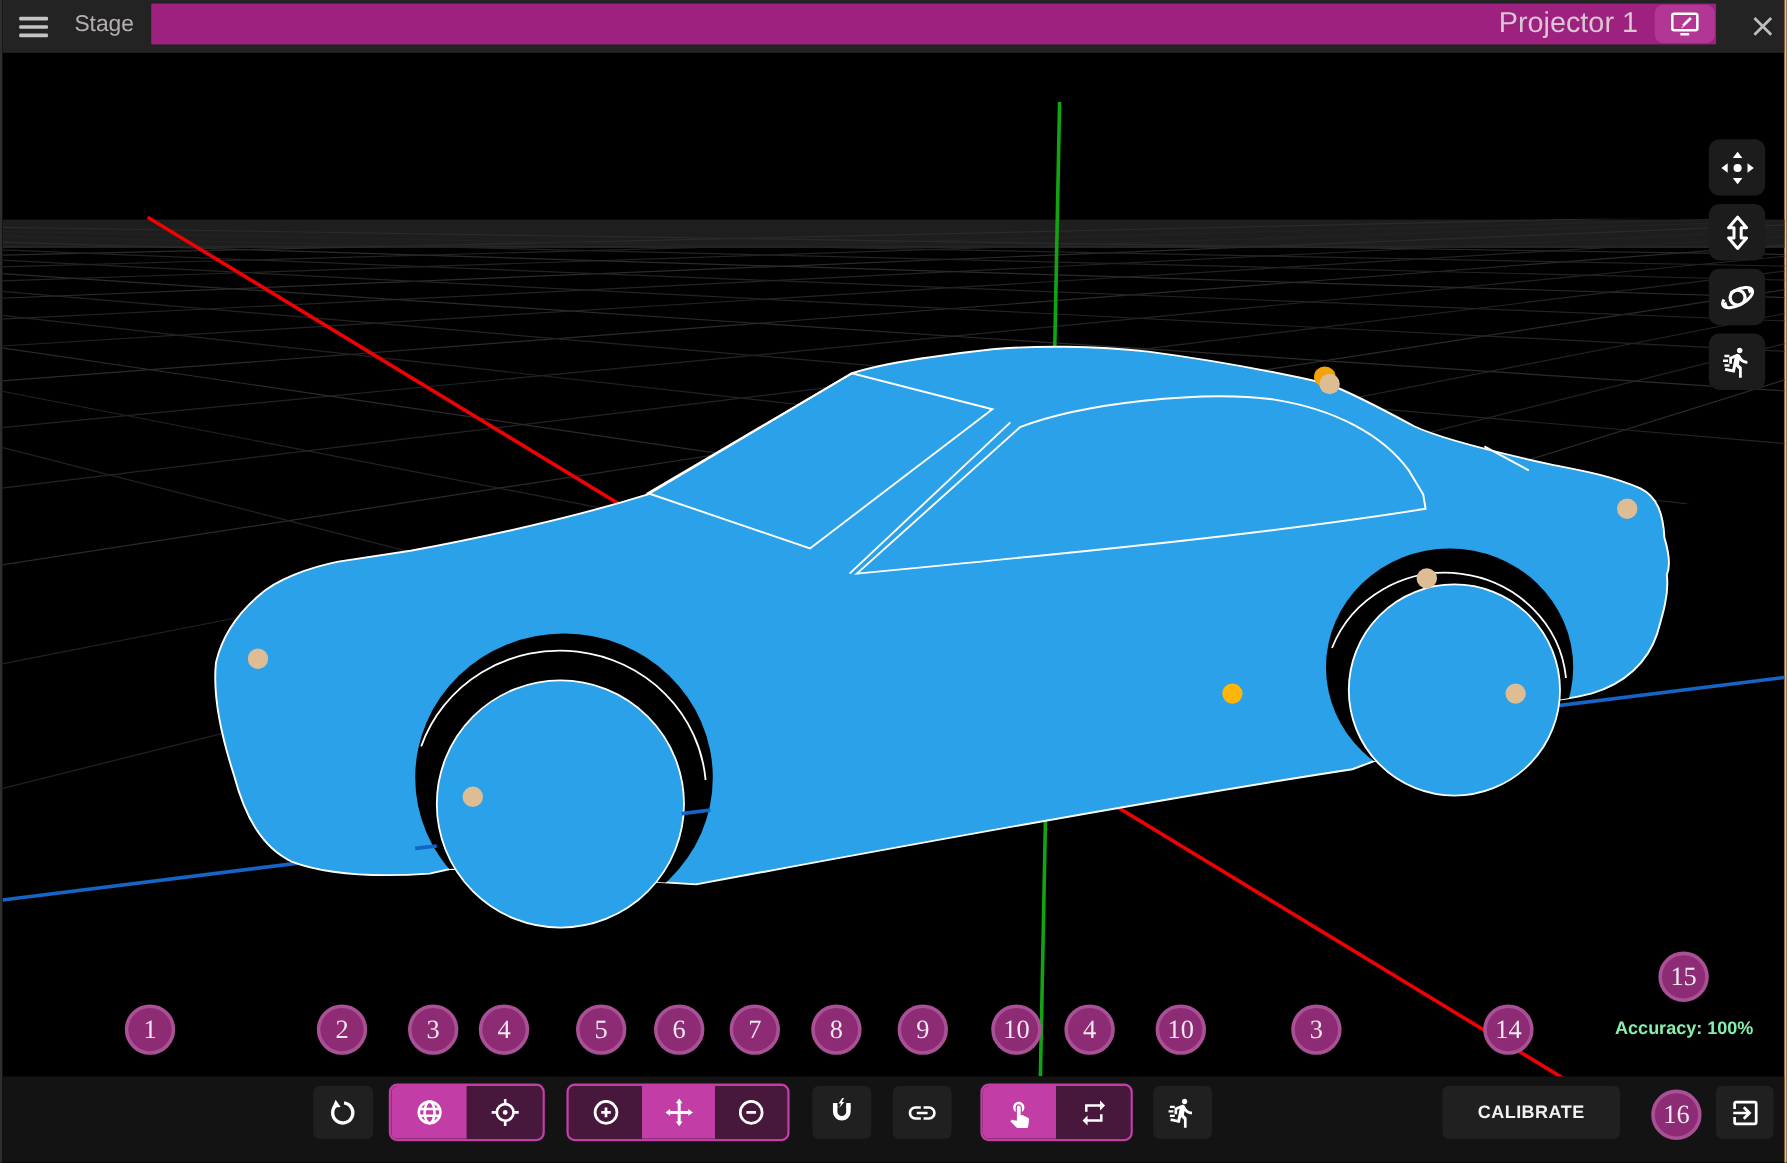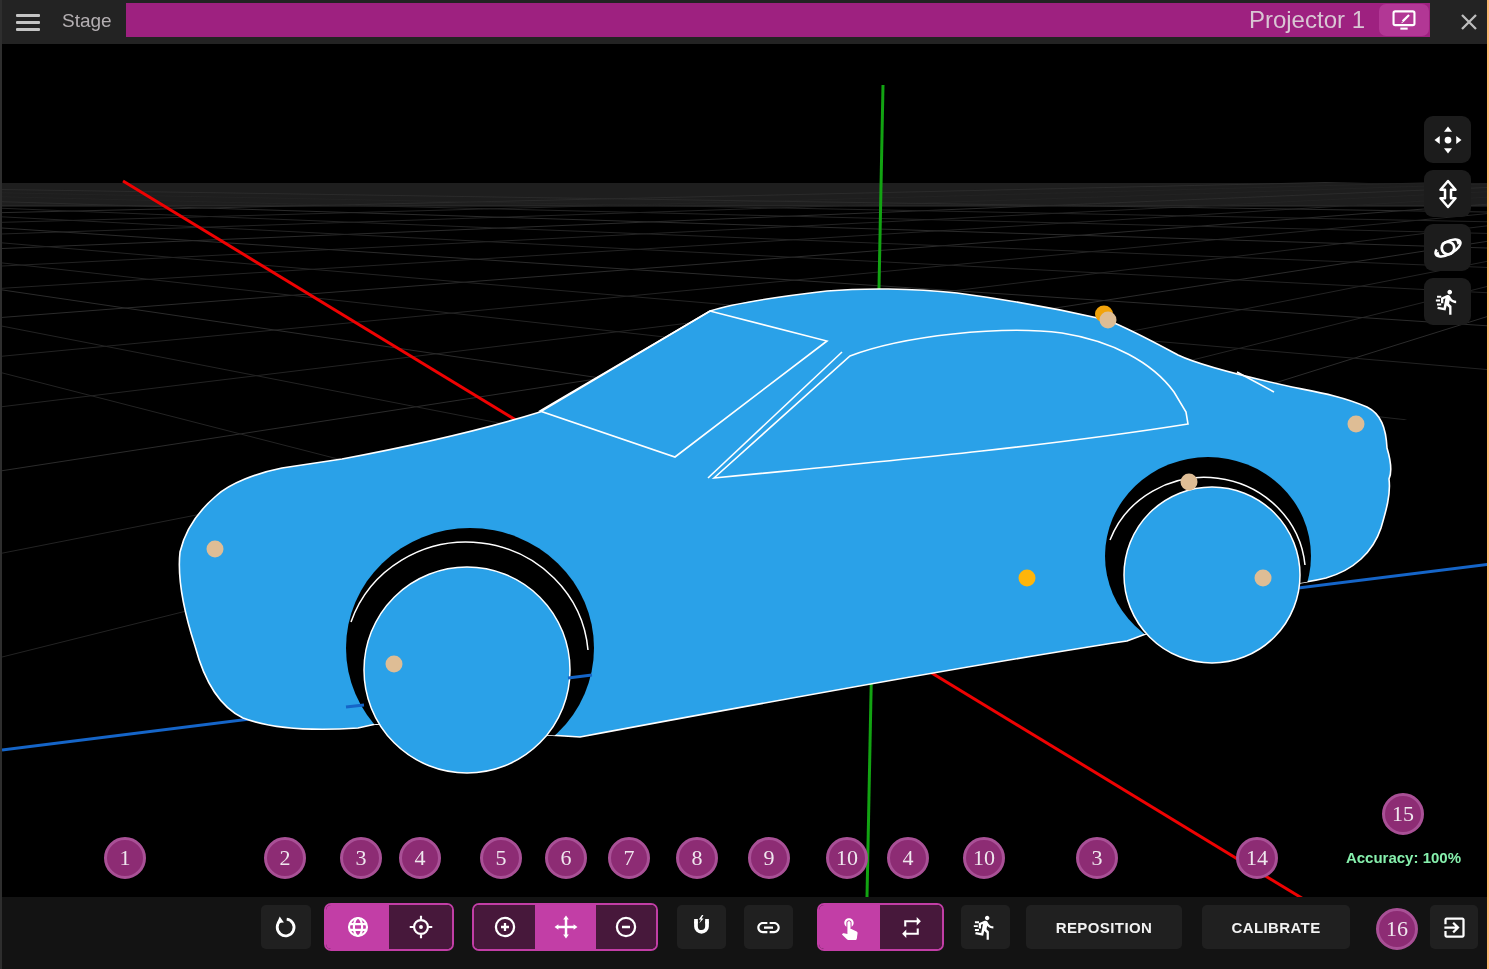--- a/index.html
+++ b/index.html
@@ -312,23 +312,20 @@
       </div>
     </div>
 
     <button class="tbtn icon-btn" style="left:959px;width:49px">
       <svg width="27" height="27" viewBox="0 0 24 24" fill="#fff">
         <path d="M13.49 5.48c1.1 0 2-.9 2-2s-.9-2-2-2-2 .9-2 2 .9 2 2 2zm-3.6 13.9l1-4.4 2.1 2v6h2v-7.5l-2.1-2 .6-3c1.3 1.5 3.3 2.5 5.5 2.5v-2c-1.9 0-3.5-1-4.3-2.4l-1-1.6c-.4-.6-1-1-1.7-1-.3 0-.5.1-.8.1l-5.2 2.2v4.7h2v-3.4l1.8-.7-1.6 8.1-4.9-1-.4 2 7 1.4z"></path>
         <path d="M2.6 7.4h3.6 M1.6 10.8h3.6 M2.6 14.2h3.6" stroke="#fff" stroke-width="1.7"></path>
       </svg>
     </button>
 
-    <button class="tbtn" style="left:1024px;width:156px">
-      <span>REPOSITION</span>
-    </button>
     <button class="tbtn" style="left:1200px;width:148px">
       <span>CALIBRATE</span>
     </button>
 
     <button class="tbtn icon-btn" style="left:1428px;width:48px">
       <svg width="27" height="27" viewBox="0 0 24 24" fill="#fff">
         <path d="M10.09 15.59L11.5 17l5-5-5-5-1.41 1.41L12.67 11H3v2h9.67l-2.58 2.59zM19 3H5c-1.11 0-2 .9-2 2v4h2V5h14v14H5v-4H3v4c0 1.1.89 2 2 2h14c1.1 0 2-.9 2-2V5c0-1.1-.9-2-2-2z"></path>
       </svg>
     </button>
   </div>

